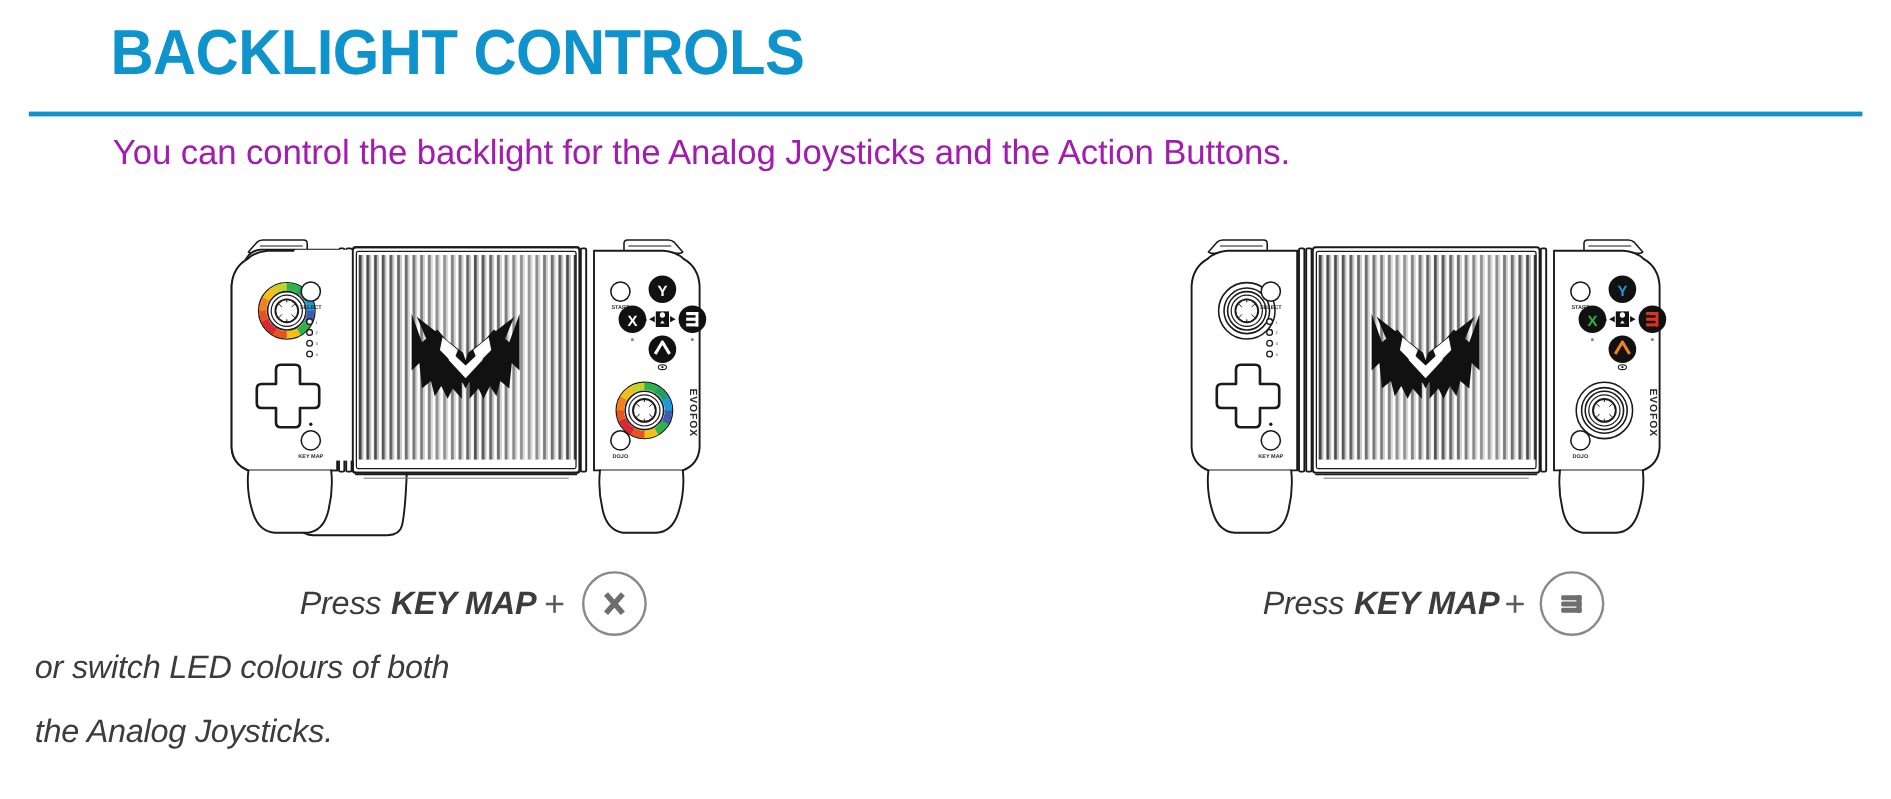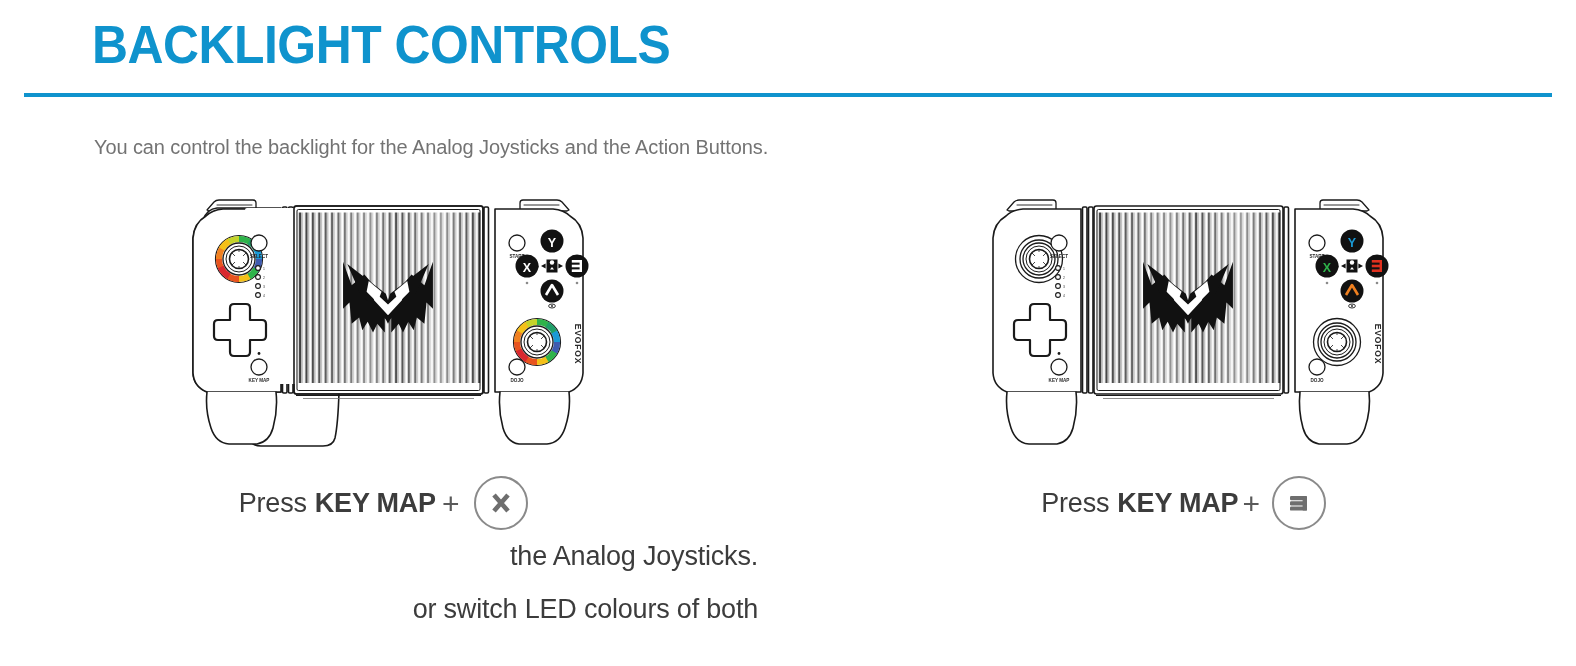--- a/index.html
+++ b/index.html
@@ -38,23 +38,23 @@
     position: absolute;
     left: 24px;
     top: 93px;
     width: 1528px;
     height: 4px;
     background: #0f93cd;
   }
   .intro-text {
     position: absolute;
     left: 94px;
-    top: 136px;
-    font-size: 20px;
-    color: #737373;
+    top: 112px;
+    font-size: 29px;
+    color: #a21caf;
     white-space: nowrap;
     letter-spacing: -0.1px;
   }
 
   
   .panels {
     position: absolute;
     left: 0;
     top: 196px;
     width: 1576px;
@@ -71,28 +71,29 @@
     top: 0;
     width: 410px;
     height: 252px;
     transform: translateX(-50%);
   }
   .controller-svg { display: block; width: 410px; height: 252px; }
 
   
   .caption {
     position: absolute;
-    left: 0;
+    left: 11px;
     top: 280px;
     width: 740px;
-    text-align: right;
+    text-align: left;
     font-size: 27px;
     color: #3c3c3c;
     line-height: 53px;
     letter-spacing: -0.2px;
+    font-style: italic;
   }
   .caption b { font-weight: bold; }
   .cap-line { display: block; white-space: nowrap; }
   .cap-row {
     display: flex;
     align-items: center;
     justify-content: center;
     gap: 0px;
     white-space: nowrap;
   }
@@ -337,22 +338,22 @@
         <span class="cap-word">Press</span>
         <span class="cap-sp"></span>
         <b>KEY MAP</b>
         <span class="plus-sign">+</span>
         <span class="btn-bubble">
           <svg width="30" height="30" viewBox="0 0 30 30">
             <path d="M8 7 L22 23 M22 7 L8 23" stroke="#6e6e6e" stroke-width="4.6" stroke-linecap="butt" fill="none"></path>
           </svg>
         </span>
       </div>
+      <span class="cap-line">or switch LED colours of both</span>
       <span class="cap-line">the Analog Joysticks.</span>
-      <span class="cap-line">or switch LED colours of both</span>
     </div>
   </div>
 
   <div class="panel panel-right">
 
     <div class="controller-wrap">
       <svg class="controller-svg" viewBox="0 0 410 252" xmlns="http://www.w3.org/2000/svg">
         <defs>
           <pattern id="ribsR" x="0" y="0" width="6.4" height="10" patternUnits="userSpaceOnUse">
             <rect x="0" y="0" width="6.4" height="10" fill="#ffffff"></rect>

